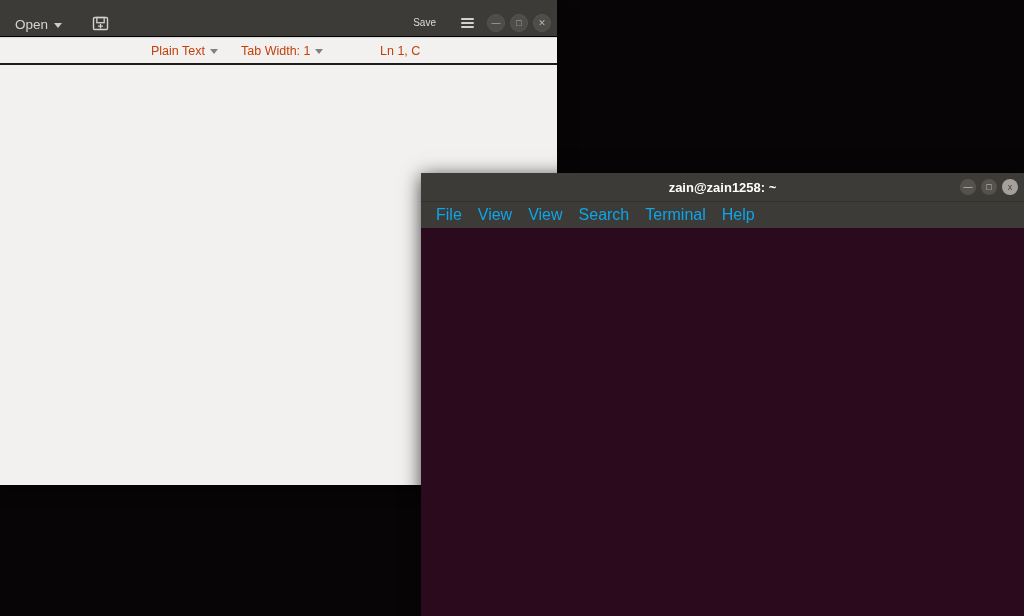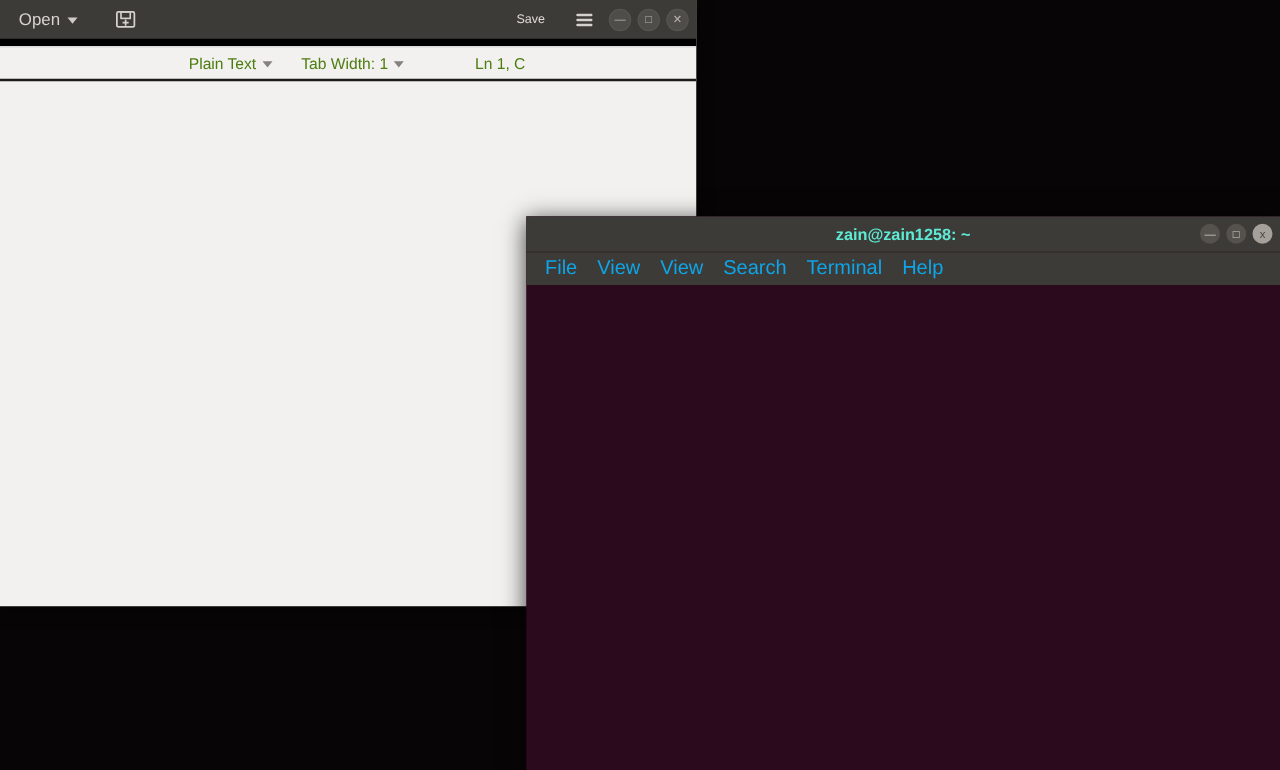--- a/index.html
+++ b/index.html
@@ -36,23 +36,23 @@
     box-shadow: 0 2px 14px rgba(0,0,0,0.65);
     display: flex;
     flex-direction: column;
     overflow: hidden;
   }
 
   .gedit-headerbar {
     height: 37px;
     min-height: 37px;
     background: #3c3b37;
-    border-bottom: 6px solid #000000;
-    display: flex;
-    align-items: center;
+    border-bottom: 1px solid #000000;
+    display: flex;
+    align-items: flex-end;
     padding: 0 6px 0 8px;
     position: relative;
     box-sizing: border-box;
   }
 
   .hb-open-btn {
     display: flex;
     align-items: center;
     gap: 6px;
     color: #d6d3d0;
@@ -159,21 +159,21 @@
 
   .gedit-statusbar {
     height: 28px;
     min-height: 28px;
     background: #f2f1f0;
     border-top: 1px solid #dcdad7;
     border-bottom: 2px solid #1d1c1a;
     display: flex;
     align-items: center;
     font-size: 12.5px;
-    color: #4d7c0f;
+    color: #c2410c;
     box-sizing: border-box;
     position: relative;
   }
   .sb-item {
     display: flex;
     align-items: center;
     gap: 5px;
     cursor: default;
   }
   .sb-item .caret {
@@ -210,21 +210,21 @@
     align-items: center;
     position: relative;
     padding: 0 6px;
     box-sizing: border-box;
     border-bottom: 1px solid #323129;
   }
   .term-title {
     position: absolute;
     left: 0; right: 0;
     text-align: center;
-    color: #5eead4;
+    color: #ffffff;
     font-size: 13px;
     font-weight: bold;
     pointer-events: none;
   }
   .term-wbtns {
     margin-left: auto;
     display: flex;
     align-items: center;
     gap: 5px;
     z-index: 2;

